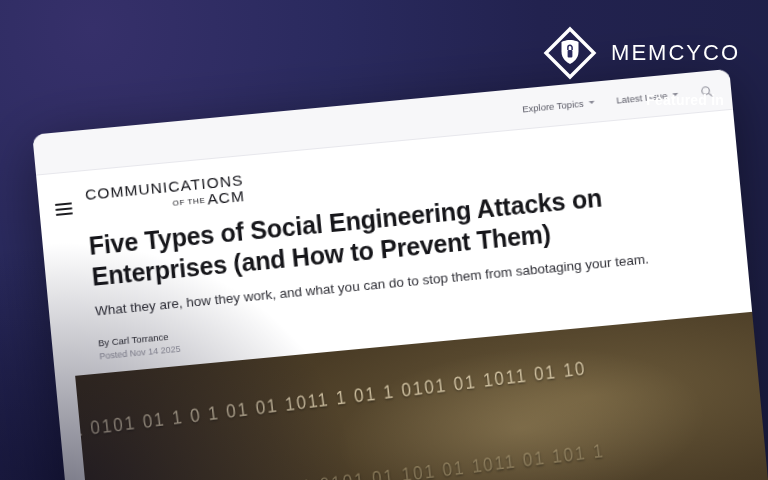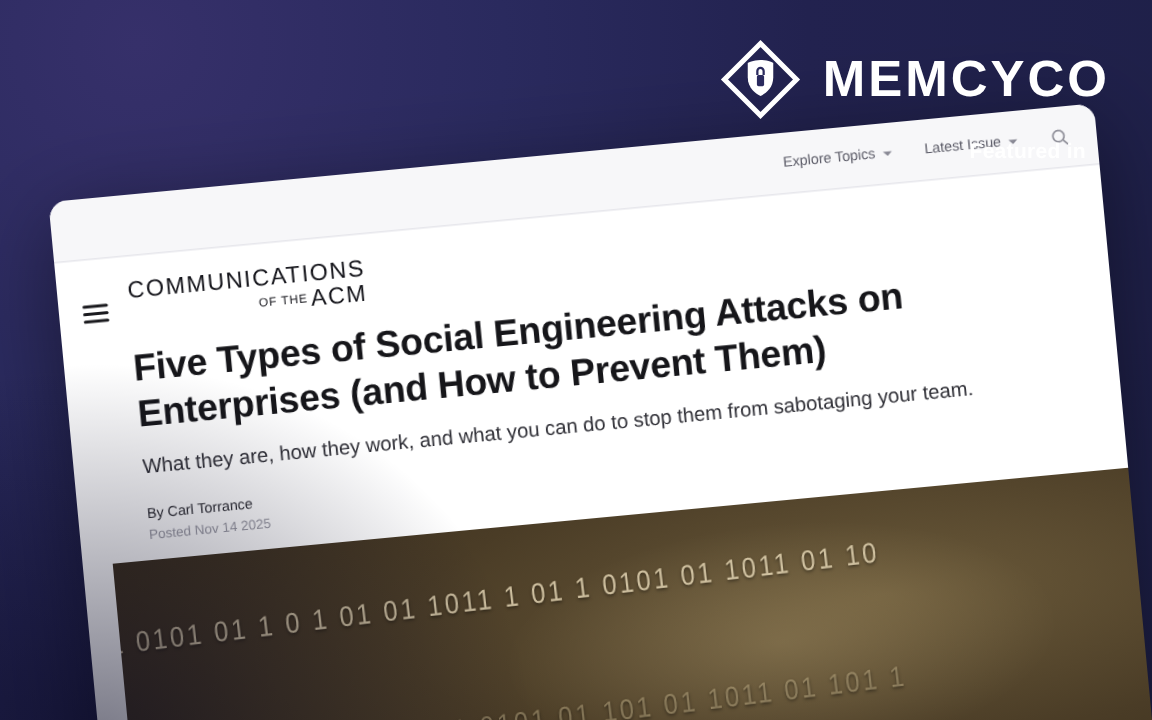--- a/index.html
+++ b/index.html
@@ -48,23 +48,23 @@
     align-items: center;
     gap: 14px;
   }
   .brand-mark {
     width: 54px;
     height: 54px;
     display: block;
   }
   .brand-name {
     color: #ffffff;
-    font-size: 34px;
+    font-size: 22px;
     letter-spacing: 2.0px;
-    font-weight: 700;
+    font-weight: 400;
     line-height: 1;
   }
   .brand-featured {
     color: #ffffff;
     font-size: 14px;
     margin-top: 12px;
     margin-right: 16px;
     letter-spacing: 0.2px;
     font-weight: 700;
   }

